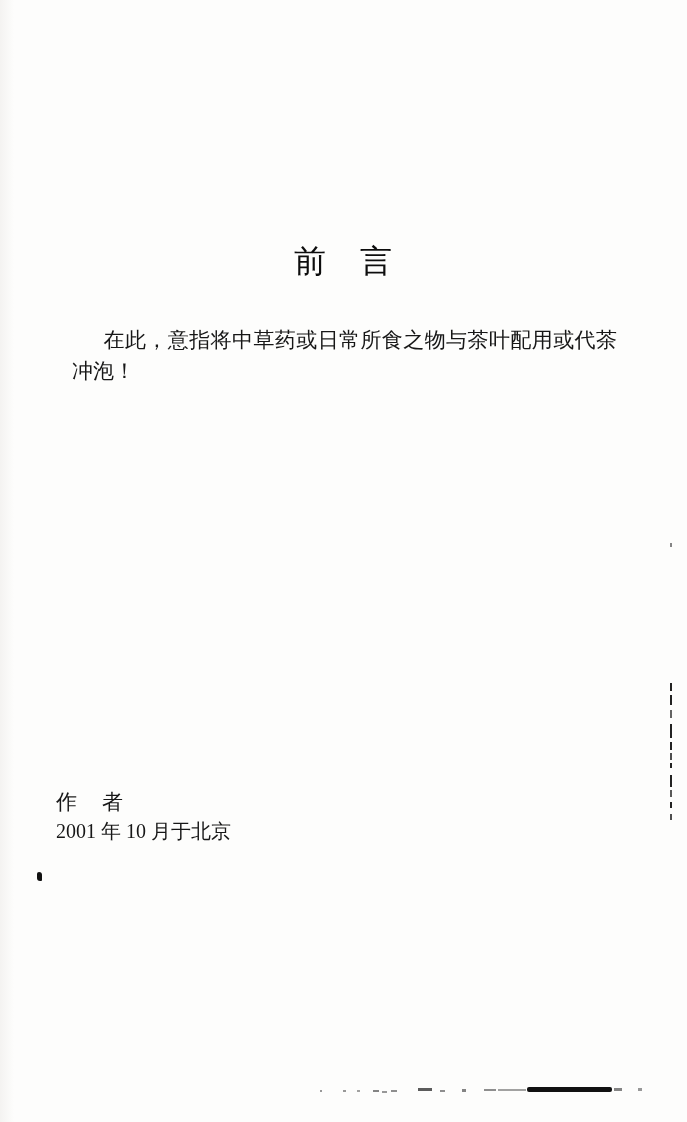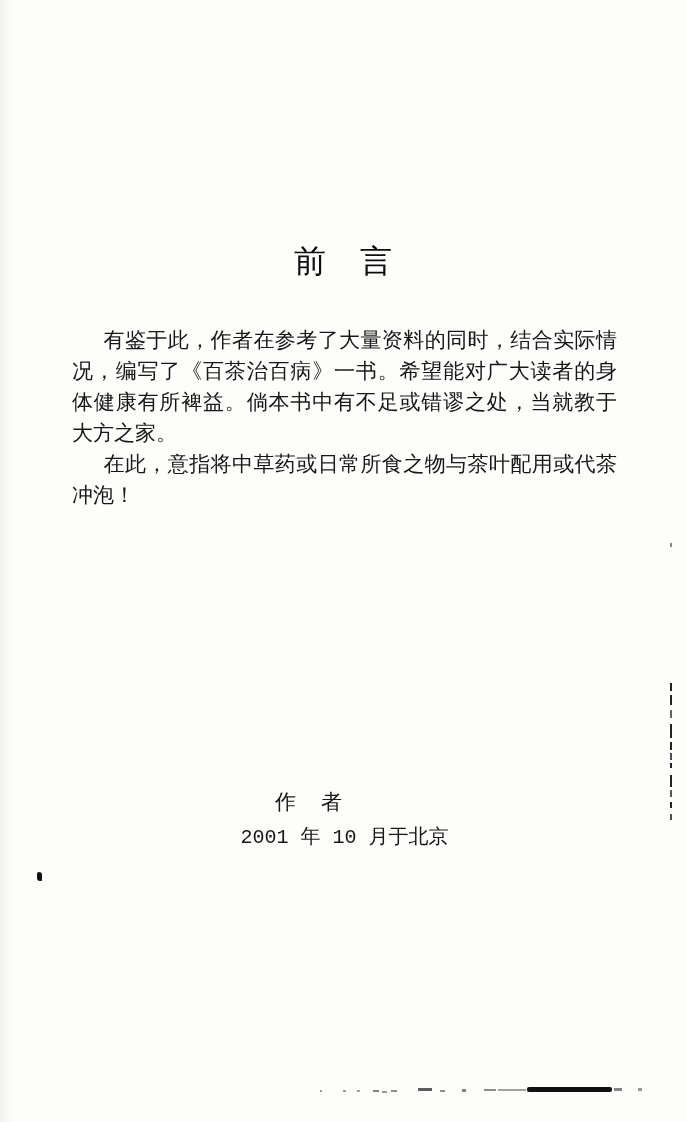--- a/index.html
+++ b/index.html
@@ -41,37 +41,36 @@
     text-justify: inter-ideograph;
     color: #171717;
   }
   .body-text p {
     margin: 0;
     text-indent: 1.5em;
   }
   .signoff {
     position: absolute;
     top: 789px;
-    left: 72px;
+    left: 56px;
     width: 545px;
-    text-align: center;
+    text-align: left;
     color: #171717;
   }
   .signoff .author {
     font-size: 21px;
     line-height: 26px;
     padding-right: 70px;
     letter-spacing: 2px;
   }
   .signoff .date {
     font-size: 20px;
     line-height: 26px;
     padding-right: 0px;
-    margin-top: 10px;
-    font-family: Liberation Mono, monospace;
+    margin-top: 3px;
   }
   
   .edge-mark {
     position: absolute;
     left: 670px;
     width: 2px;
     background: #222;
   }
   .artifact {
     position: absolute;
@@ -79,21 +78,20 @@
   }
 </style>
 </head>
 <body>
 
 <div class="page">
 
   <div class="page-title">前　言</div>
 
   <div class="body-text">
-    <p>有鉴于此，作者在参考了大量资料的同时，结合实际情况，编写了《百茶治百病》一书。希望能对广大读者的身体健康有所裨益。倘本书中有不足或错谬之处，当就教于大方之家。</p>
     <p>在此，意指将中草药或日常所食之物与茶叶配用或代茶冲泡！</p>
   </div>
 
   <div class="signoff">
     <div class="author">作　者</div>
     <div class="date">2001 年 10 月于北京</div>
   </div>
 
   <div class="edge-mark" style="top:543px;height:4px;opacity:.55"></div>
   <div class="edge-mark" style="top:683px;height:8px"></div>

